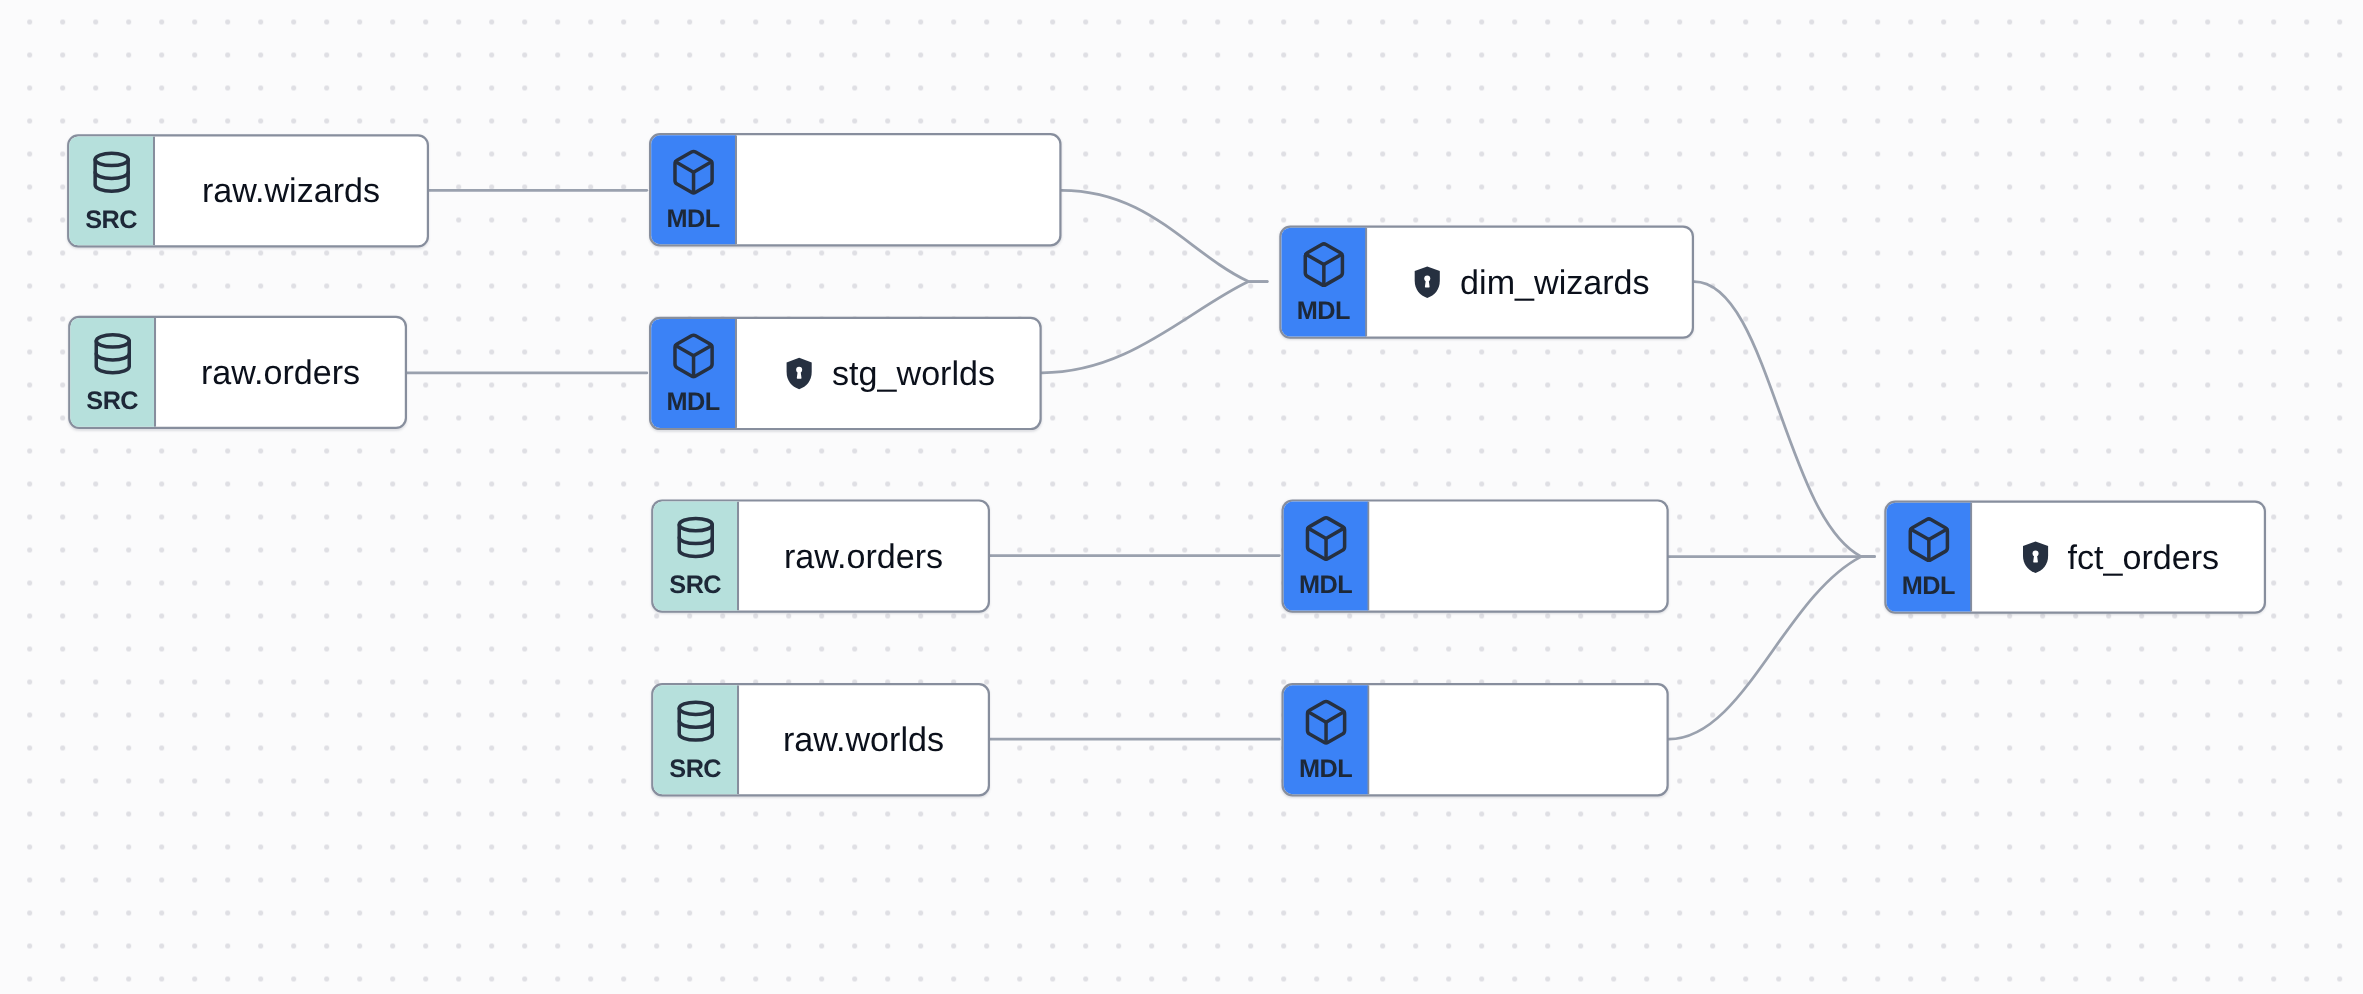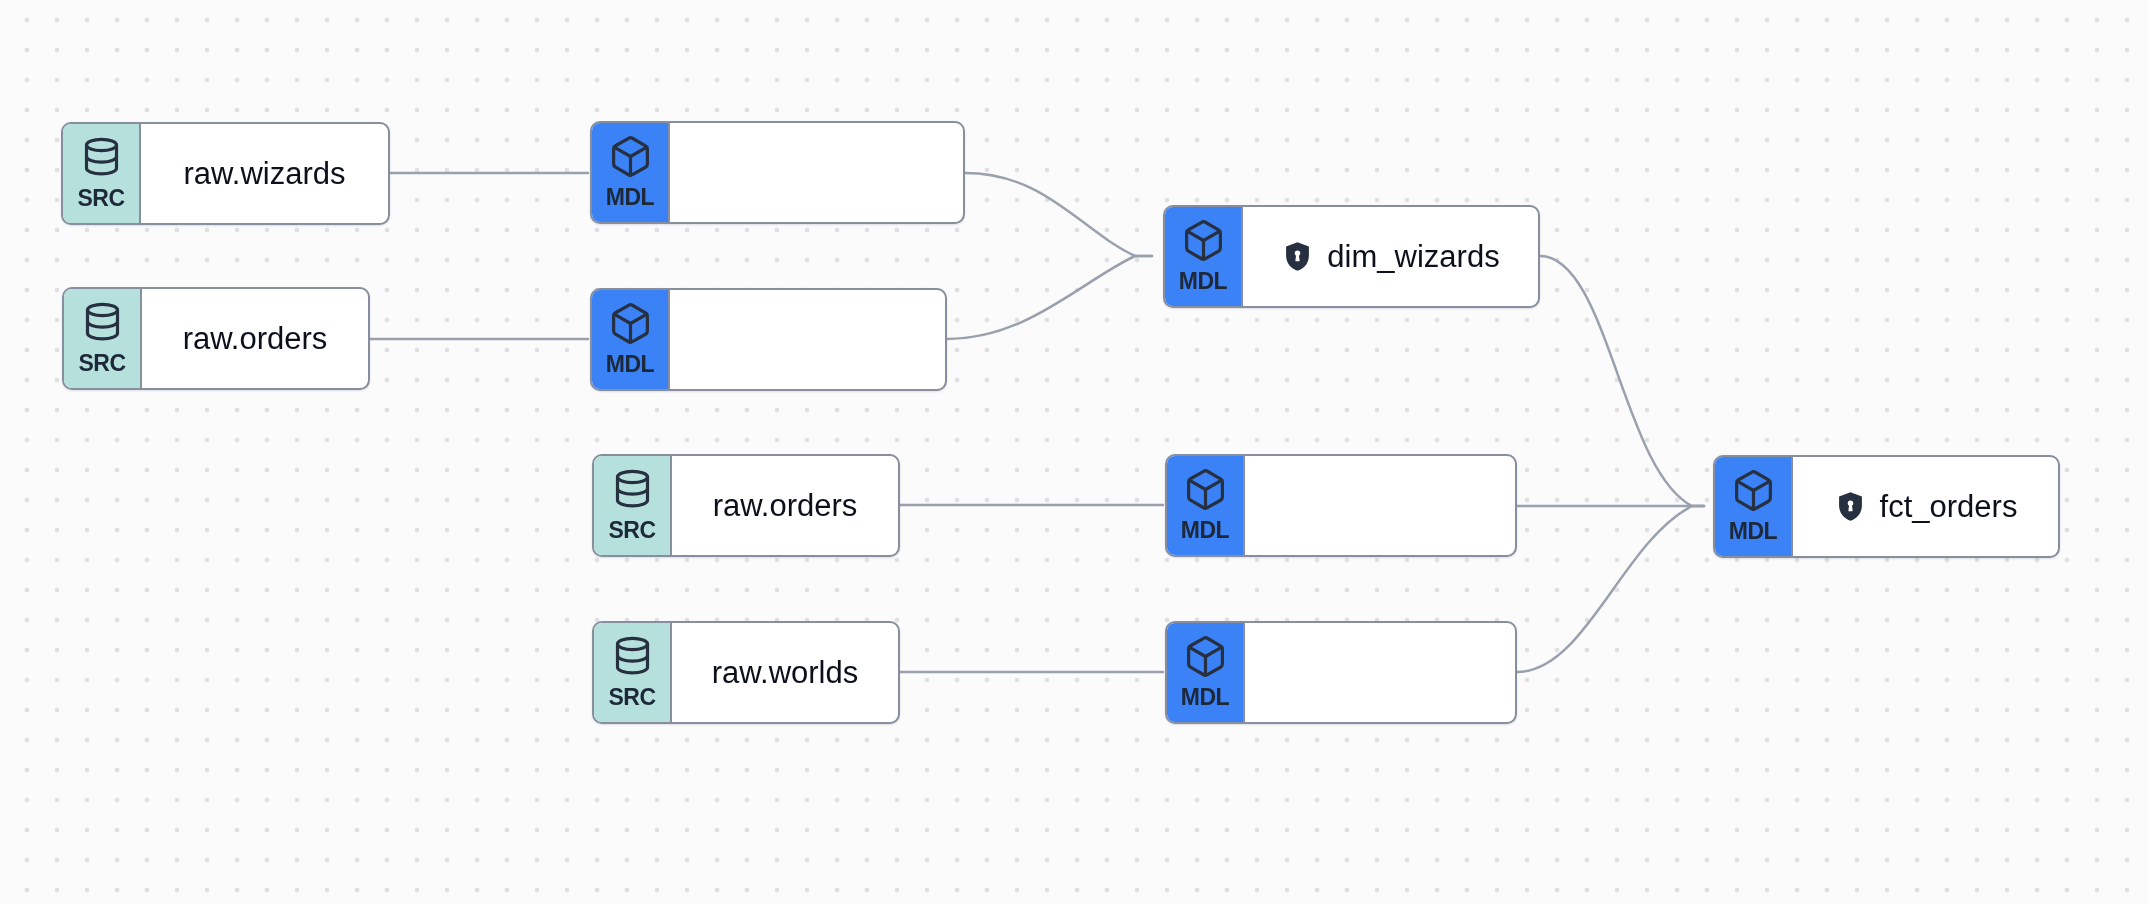--- a/index.html
+++ b/index.html
@@ -98,20 +98,30 @@
       </div>
       <div class="node model" style="left: 590px; top: 288px; width: 357px; height: 103px;">
         <div class="accent">
           <span><svg viewBox="0 0 24 24" width="45" height="45" fill="none" stroke="#263040" stroke-width="1.7" stroke-linejoin="round" stroke-linecap="round">
               <path d="M21 16 V8 a2 2 0 0 0-1-1.73 l-7-4 a2 2 0 0 0-2 0 l-7 4 A2 2 0 0 0 3 8 v8 a2 2 0 0 0 1 1.73 l7 4 a2 2 0 0 0 2 0 l7-4 A2 2 0 0 0 21 16 Z"></path>
               <path d="M3.3 7 L12 12 l8.7 -5"></path>
               <path d="M12 22 V12"></path>
             </svg></span>
           <span class="tag">MDL</span>
         </div>
+        <div class="labelwrap">
+          <span class="shield">
+            <svg viewBox="0 0 24 24" width="33" height="33">
+              <path d="M12 1.6 L20.3 4.7 V11 C20.3 16.8 16.9 20.6 12 22.4 C7.1 20.6 3.7 16.8 3.7 11 V4.7 Z" fill="#263040"></path>
+              <circle cx="12" cy="9.6" r="2" fill="#ffffff"></circle>
+              <path d="M11 10.9 h2 l0.55 4.1 a0.45 0.45 0 0 1 -0.45 0.5 h-2.2 a0.45 0.45 0 0 1 -0.45 -0.5 Z" fill="#ffffff"></path>
+            </svg>
+          </span>
+          <span class="label">stg_worlds</span>
+        </div>
       </div>
       <div class="node model" style="left: 1163px; top: 205px; width: 377px; height: 103px;">
         <div class="accent">
           <span><svg viewBox="0 0 24 24" width="45" height="45" fill="none" stroke="#263040" stroke-width="1.7" stroke-linejoin="round" stroke-linecap="round">
               <path d="M21 16 V8 a2 2 0 0 0-1-1.73 l-7-4 a2 2 0 0 0-2 0 l-7 4 A2 2 0 0 0 3 8 v8 a2 2 0 0 0 1 1.73 l7 4 a2 2 0 0 0 2 0 l7-4 A2 2 0 0 0 21 16 Z"></path>
               <path d="M3.3 7 L12 12 l8.7 -5"></path>
               <path d="M12 22 V12"></path>
             </svg></span>
           <span class="tag">MDL</span>
         </div>

